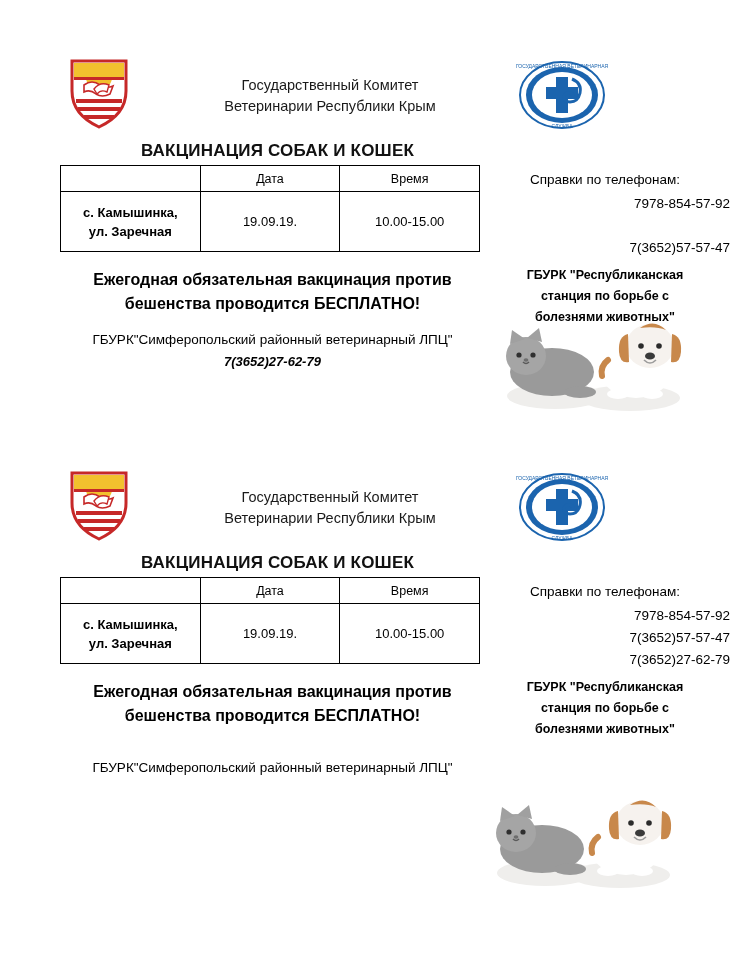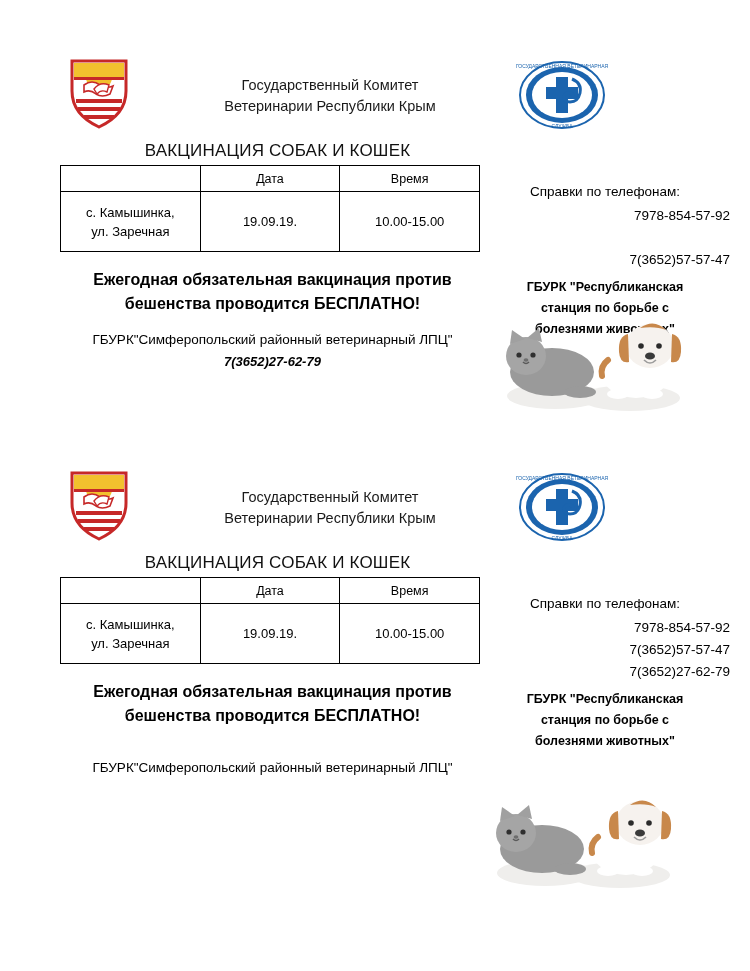--- a/index.html
+++ b/index.html
@@ -55,21 +55,21 @@
     left: 516px;
     top: 4px;
     width: 92px;
     height: 72px;
   }
   .vet-logo svg { display: block; }
 
   .main-title {
     text-align: center;
     font-size: 17px;
-    font-weight: normal;
+    font-weight: bold;
     letter-spacing: .2px;
     margin: 6px 0 0 0;
     padding-left: 20px;
     padding-right: 215px;
     color: #111;
   }
 
   
   .table-wrap {
     position: relative;
@@ -86,32 +86,32 @@
     text-align: center;
     font-size: 13px;
     padding: 4px 2px;
   }
   table.info th {
     font-weight: normal;
     height: 26px;
     font-size: 12.5px;
   }
   td.place {
-    font-weight: normal;
+    font-weight: bold;
     font-size: 13.5px;
     line-height: 19px;
     width: 175px;
   }
   td.date, td.time { height: 60px; font-size: 13.5px; }
 
   
   .contacts {
     position: absolute;
     left: 480px;
-    top: 16px;
+    top: 4px;
     width: 250px;
     text-align: center;
     font-size: 13.5px;
     line-height: 22px;
   }
   .contacts .lead { margin-bottom: 2px; }
   .contacts .phone { margin: 0; text-align: right; }
   .org2 {
     font-weight: bold;
     font-size: 12.5px;

